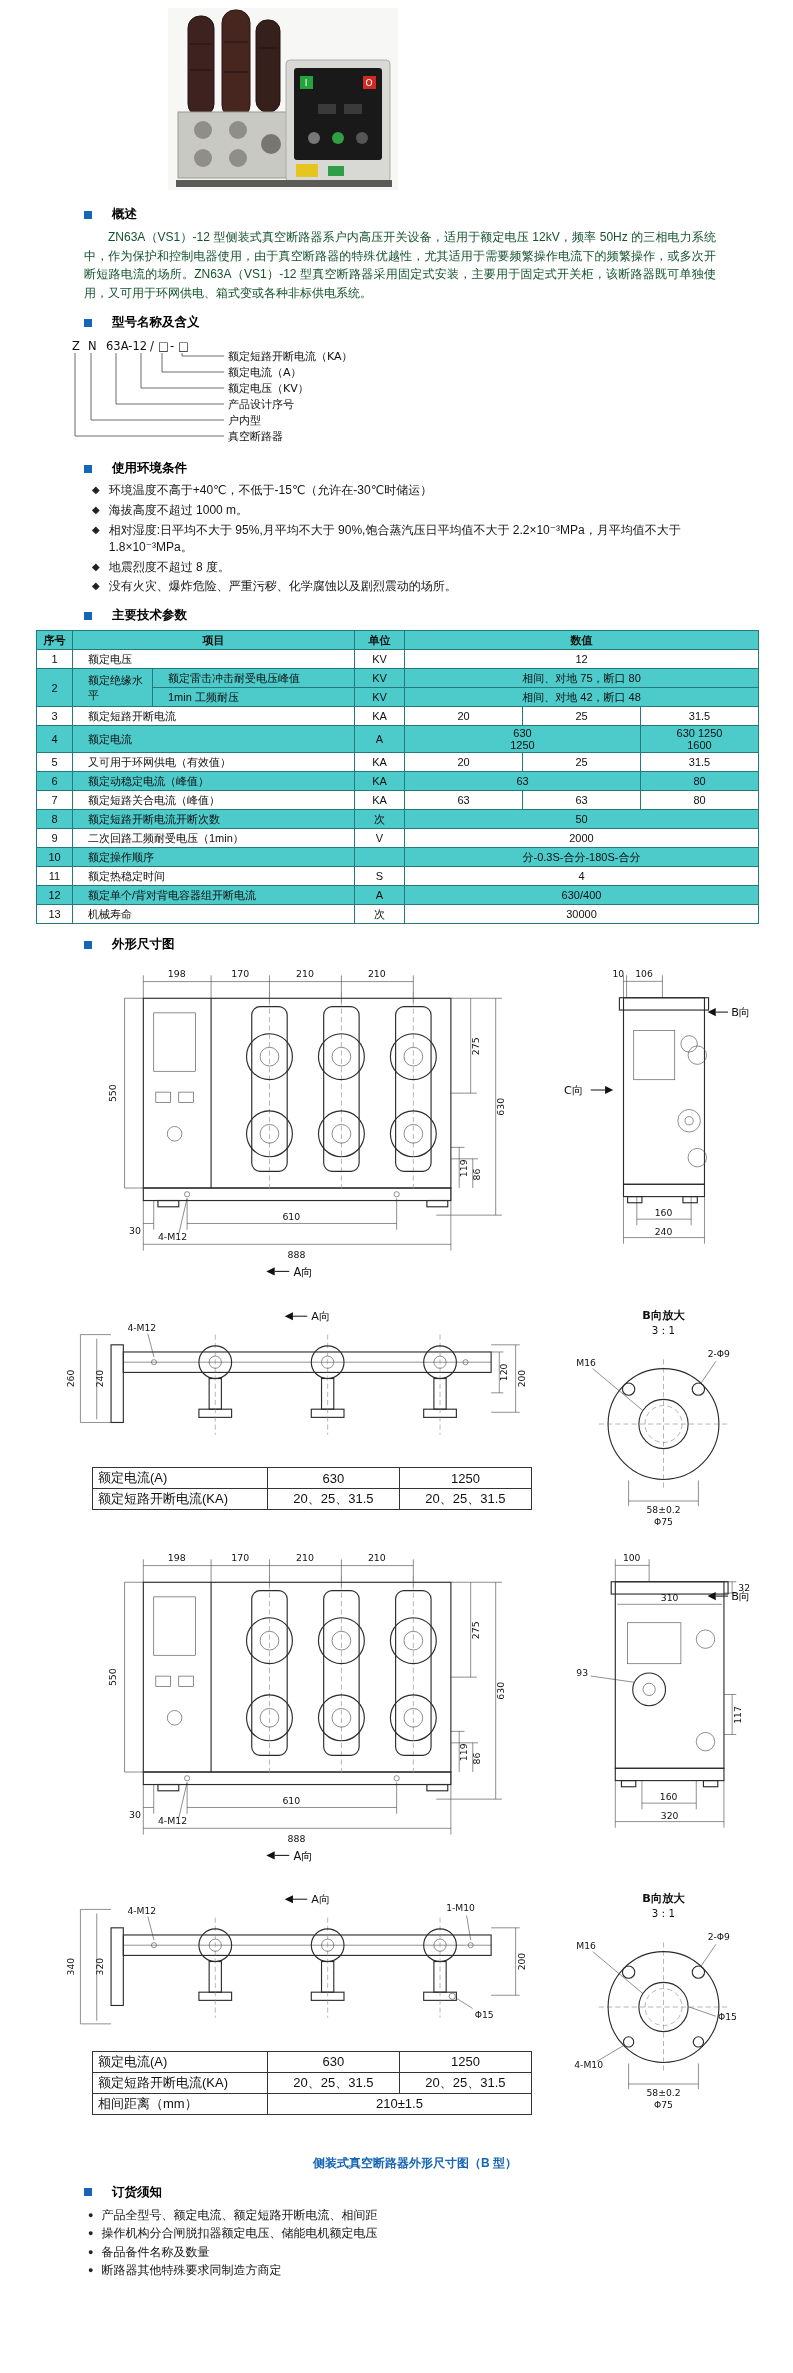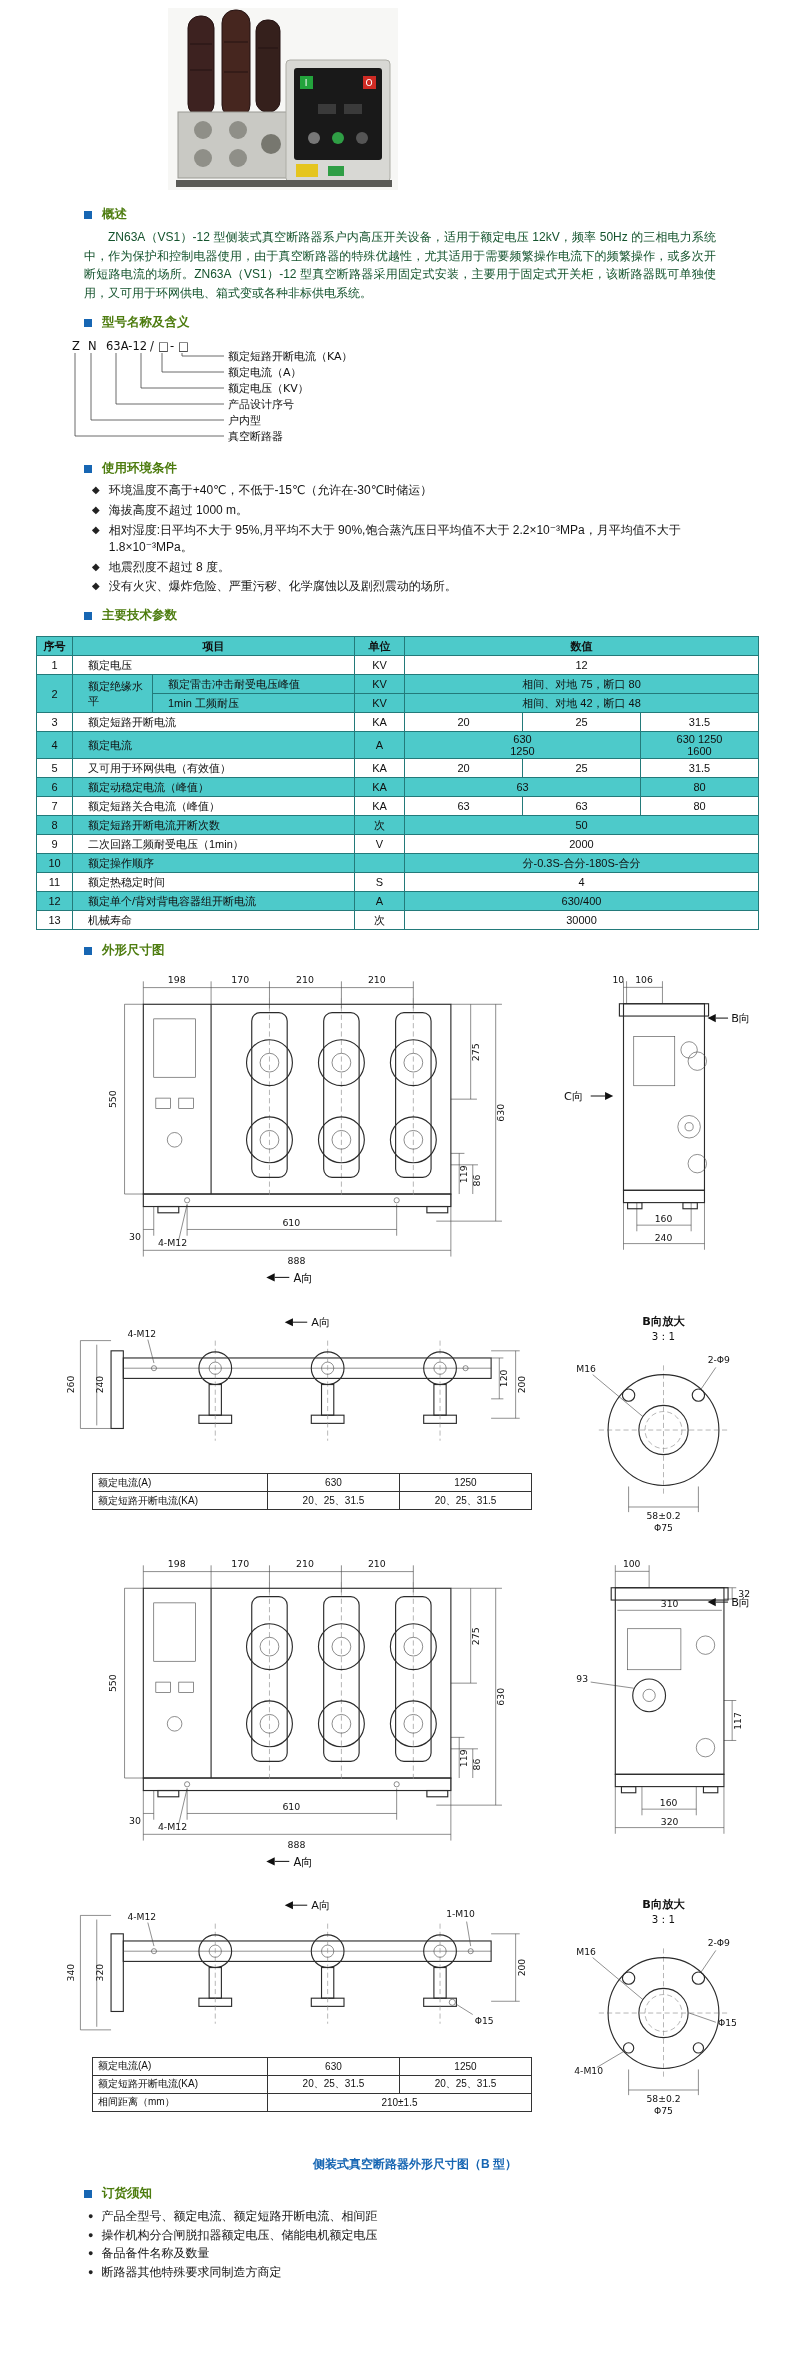--- a/index.html
+++ b/index.html
@@ -1,45 +1,45 @@
 <!DOCTYPE html>
 <html><head>
 <meta charset="utf-8">
 <style>
   html,body{margin:0;padding:0;}
   body{width:793px;height:2373px;background:#ffffff;overflow:hidden;position:relative;
        font-family:"Liberation Sans","DejaVu Sans",sans-serif;color:#161616;}
   .photo-wrap{margin:8px 0 0 168px;}
-  .sec-head{display:flex;align-items:center;gap:10px;margin:12px 0 5px 84px;
-            color:#4d7c0f;font-size:12.5px;font-weight:bold;text-align:center;}
+  .sec-head{display:flex;align-items:center;gap:20px;margin:12px 0 5px 84px;
+            color:#000000;font-size:12.5px;font-weight:bold;text-align:center;}
   .sq{width:8px;height:8px;background:#1766b3;flex:0 0 auto;}
   .body-text{margin:2px 0 0 84px;width:632px;font-size:12px;line-height:1.55;
              text-indent:2em;text-align:justify;color:#14532d;}
   .model-svg{margin-left:58px;display:block;}
   .env-list{margin:2px 0 0 92px;}
   .env-item{display:flex;gap:9px;font-size:12px;line-height:1.4;margin-bottom:3px;width:640px;}
   .dia{flex:0 0 auto;font-size:10px;padding-top:1px;color:#222;}
-  .params{border-collapse:collapse;margin:12px 0 0 36px;table-layout:fixed;font-size:11px;}
+  .params{border-collapse:collapse;margin:6px 0 0 36px;table-layout:fixed;font-size:11px;}
   .params td{border:1px solid #237a7a;padding:1px 3px;text-align:center;height:16px;color:#101010;}
   .params td.item{text-align:left;padding-left:15px;}
   .params tr.cy>td{background:#4dcaca;}
   .params tr.hd>td{background:#4dcaca;font-weight:bold;}
   .draw-block{margin:14px 0 0 62px;width:706px;}
   .drow1{display:flex;gap:10px;align-items:flex-start;}
   .drow2{display:flex;gap:34px;align-items:flex-start;margin-top:26px;}
   .asm-col{display:flex;flex-direction:column;}
   svg.draw{display:block;}
   svg text{font-family:"DejaVu Sans","Liberation Sans",sans-serif;}
   .dim{font-size:9px;fill:#111;text-anchor:middle;}
   .diml{font-size:9px;fill:#111;text-anchor:start;}
   .ln{stroke:#2b2b2b;stroke-width:1.1;fill:none;}
   .tn{stroke:#4a4a4a;stroke-width:0.6;fill:none;}
   .dsh{stroke:#8a8a8a;stroke-width:0.6;fill:none;stroke-dasharray:5 3;}
   .md{stroke:#444;stroke-width:0.8;fill:none;}
-  .mini{border-collapse:collapse;font-size:10px;margin:8px 0 0 30px;}
+  .mini{border-collapse:collapse;font-size:13px;margin:8px 0 0 30px;}
   .mini td{border:1px solid #333;padding:1px 5px;text-align:center;height:15px;color:#111;}
   .mini td.lbl{text-align:left;width:152px;}
   .mini td.val{width:112px;}
   .cap{margin:40px 0 0;width:706px;text-align:center;color:#1766b3;font-size:12px;font-weight:bold;}
   .ord-list{margin:4px 0 0 88px;}
   .ord-item{display:flex;gap:8px;font-size:12px;line-height:1.55;}
   .blt{font-size:9px;padding-top:3px;flex:0 0 auto;color:#222;}
 </style>
 </head>
 <body>

